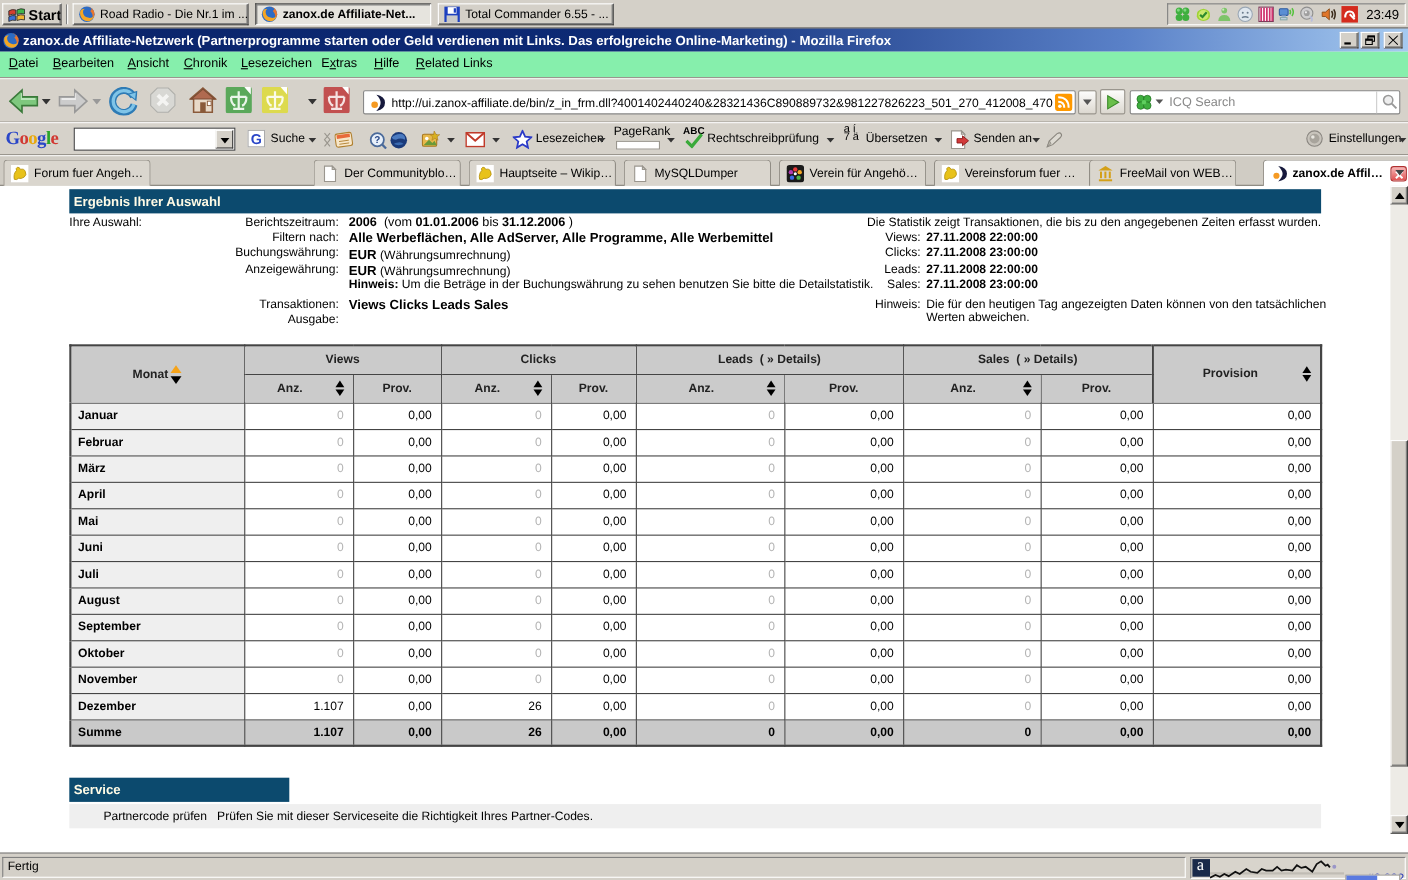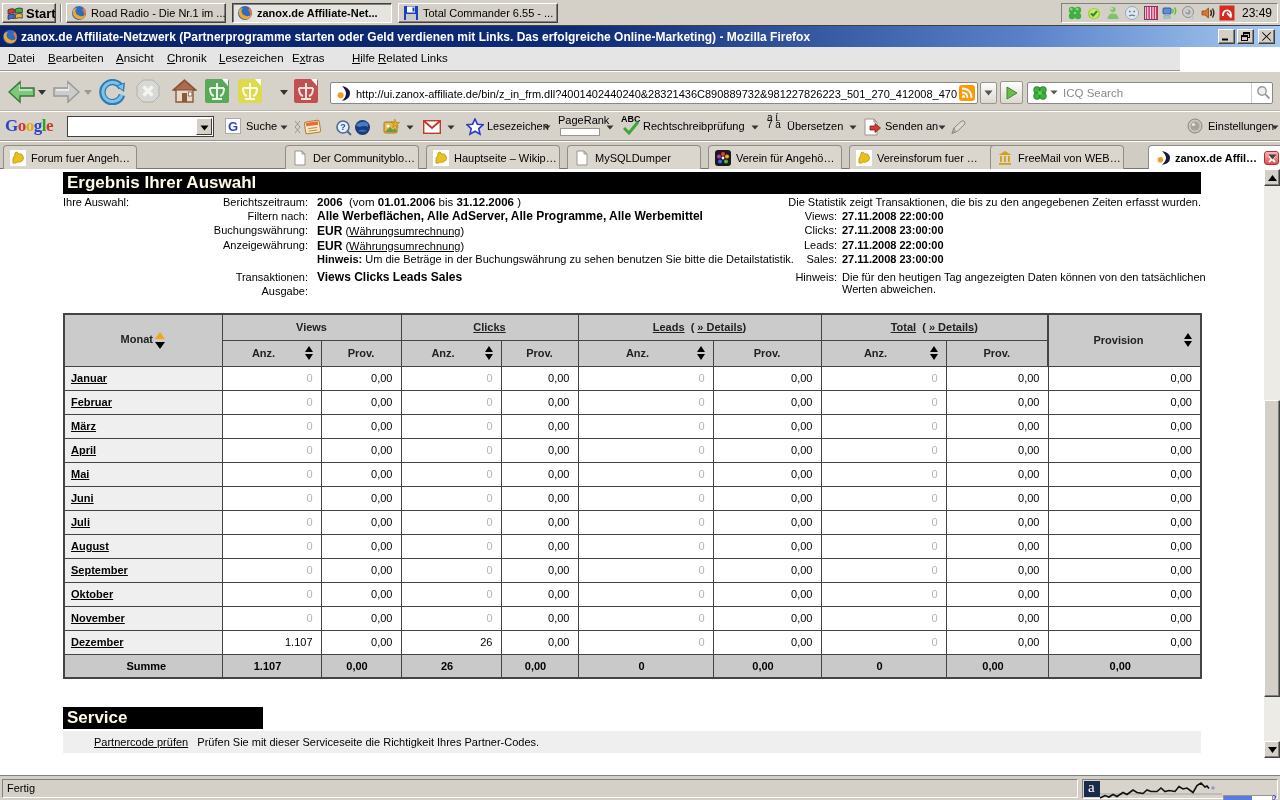--- a/index.html
+++ b/index.html
@@ -28,41 +28,41 @@
 
 
 #titlebar { position:absolute; left:0; top:26px; width:1280px; height:21px;
   background:linear-gradient(90deg,#0a246a 0%,#0d2a75 45%,#5a81c8 80%,#a6caf0 100%);
   color:#fff; font-weight:bold; font-size:12px; display:flex; align-items:center; }
 #titlebar .txt { margin-left:3px; }
 .winbtn { width:17px; height:15px; background:#d4d0c8; border-top:1px solid #fff; border-left:1px solid #fff;
   border-right:1px solid #404040; border-bottom:1px solid #404040; box-shadow:inset -1px -1px 0 #808080;
   display:inline-flex; align-items:center; justify-content:center; font-size:10px; color:#000; font-weight:bold; }
 
-#menubar { position:absolute; left:0; top:47px; width:1180px; height:24px; background:#e5e5e5;
+#menubar { position:absolute; left:0; top:47px; width:1280px; height:24px; background:#86efac;
   border-bottom:1px solid #9a968e; font-size:11.5px; color:#000; }
 #menubar span { position:absolute; top:5px; }
 #menubar u { text-decoration:underline; }
 
 #navbar { position:absolute; left:0; top:72px; width:1280px; height:39px; background:#d6d2ca;
   border-bottom:1px solid #b8b4ac; }
 
 #googlebar { position:absolute; left:0; top:112px; width:1280px; height:29px; background:#d6d2ca;
   border-bottom:1px solid #9a968e; font-size:11px; }
 
 #tabbar { position:absolute; left:0; top:142px; width:1280px; height:27px; background:#d0ccc4; border-bottom:1px solid #7a766e; }
 .tab { position:absolute; top:3px; height:24px; background:#dad6ce; border:1px solid #918d85;
   border-bottom:none; border-radius:4px 4px 0 0; font-size:11px; color:#000;
   display:flex; align-items:center; padding:0 6px; white-space:nowrap; overflow:hidden; }
 .tab.active { background:#ffffff; height:25px;margin-left:24px; }
 
 
 #content { position:absolute; left:0; top:169px; width:1264px; height:606px; background:#fff;
   font-size:12px; color:#000; }
-.obar { position:absolute; background:#000000; color:#fffbe6; font-weight:bold; font-size:17px; }
+.obar { position:absolute; background:#0c4a6e; color:#fffbe6; font-weight:bold; font-size:12px; }
 
 
 #vscroll { position:absolute; left:1264px; top:169px; width:16px; height:606px;
   background:#fff; }
 .sbtn { position:absolute; left:0; width:16px; height:17px; background:#d4d0c8;
   border-top:1px solid #fff; border-left:1px solid #fff; border-right:1px solid #404040; border-bottom:1px solid #404040;
   box-shadow:inset -1px -1px 0 #808080; }
 .sthumb { position:absolute; left:0; width:16px; background:#d4d0c8;
   border-top:1px solid #fff; border-left:1px solid #fff; border-right:1px solid #404040; border-bottom:1px solid #404040;
   box-shadow:inset -1px -1px 0 #808080; }
@@ -73,22 +73,22 @@
   border-top:1px solid #808080; font-size:11px; color:#000; }
 
 
 #stats { position:absolute; left:63px; top:144px; border-collapse:collapse; table-layout:fixed;
   font-size:11px; color:#000; }
 #stats td, #stats th { border:1px solid #444; overflow:hidden; white-space:nowrap; }
 #stats .hd { background:#cbcbcb; font-weight:bold; color:#222; text-align:center; }
 #stats .mon { background:#efefef; font-weight:bold; text-align:left; padding-left:6px; }
 #stats .num { background:#fff; text-align:right; padding-right:8px; }
 #stats .z { color:#b4b4b4; }
-#stats .sum td { background:#c9c9c9; font-weight:bold;text-align:center; }
-.ulink { text-decoration:underline; }
+#stats .sum td { background:#c9c9c9; font-weight:bold; }
+.ulink { }
 #stats .hd { position:relative; }
 .sortbk { position:absolute; right:7px; top:50%; margin-top:-7px; width:9px; height:14px; }
 .sortbk::before { content:""; position:absolute; left:0; top:0; border-left:4.5px solid transparent;
   border-right:4.5px solid transparent; border-bottom:6px solid #000; }
 .sortbk::after { content:""; position:absolute; left:0; bottom:0; border-left:4.5px solid transparent;
   border-right:4.5px solid transparent; border-top:6px solid #000; }
 .sortmon { display:inline-block; vertical-align:middle; position:relative; width:11px; height:17px; margin-left:2px; }
 .sortmon::before { content:""; position:absolute; left:0; top:0; border-left:5.5px solid transparent;
   border-right:5.5px solid transparent; border-bottom:7.5px solid #f5a31a; }
 .sortmon::after { content:""; position:absolute; left:0; bottom:0; border-left:5.5px solid transparent;
@@ -227,21 +227,21 @@
     </span>
   </div>
 
   <div id="menubar">
     <span style="left:8px"><u>D</u>atei</span>
     <span style="left:48px"><u>B</u>earbeiten</span>
     <span style="left:116px"><u>A</u>nsicht</span>
     <span style="left:167px"><u>C</u>hronik</span>
     <span style="left:219px"><u>L</u>esezeichen</span>
     <span style="left:292px">E<u>x</u>tras</span>
-    <span style="left:352px"><u>H</u>ilfe</span>
+    <span style="left:340px"><u>H</u>ilfe</span>
     <span style="left:378px"><u>R</u>elated Links</span>
   </div>
 
   <div id="navbar">
 
     <svg class="abs" style="left:8px; top:8px;" width="27" height="24" viewBox="0 0 27 24">
       <path d="M12 2 L12 8 L26 8 L26 16 L12 16 L12 22 L1 12 Z" fill="#7ec87e" stroke="#3a7a3a" stroke-width="1.5"></path>
       <path d="M12 4 L12 9 L24 9 L24 11 L11 11 L11 5 Z" fill="#c2e8c2" opacity="0.9"></path>
     </svg>
     <polygon class="abs" style="left:38px; top:88px;"></polygon>
@@ -562,21 +562,21 @@
           <col style="width:125px">
           <col style="width:102px">
         <col style="width:153px">
       </colgroup>
       <tbody>
           <tr style="height:26px;">
         <td class="hd" rowspan="2">Monat<span class="sortmon"></span></td>
         <td class="hd" colspan="2">Views</td>
         <td class="hd" colspan="2"><span class="ulink">Clicks</span></td>
         <td class="hd" colspan="2"><span class="ulink">Leads</span>&nbsp;&nbsp;( <span class="ulink">» Details</span>)</td>
-        <td class="hd" colspan="2"><span class="ulink">Total</span>&nbsp;&nbsp;( <span class="ulink">» Details</span>)</td>
+        <td class="hd" colspan="2"><span class="ulink">Sales</span>&nbsp;&nbsp;( <span class="ulink">» Details</span>)</td>
         <td class="hd provh gb" rowspan="2">Provision<span class="sortbk"></span></td>
       </tr>
       <tr style="height:26px;">
         <td class="hd anzh">Anz.<span class="sortbk"></span></td>
         <td class="hd">Prov.</td>
         <td class="hd anzh">Anz.<span class="sortbk"></span></td>
         <td class="hd">Prov.</td>
         <td class="hd anzh">Anz.<span class="sortbk"></span></td>
         <td class="hd">Prov.</td>
         <td class="hd anzh">Anz.<span class="sortbk"></span></td>

